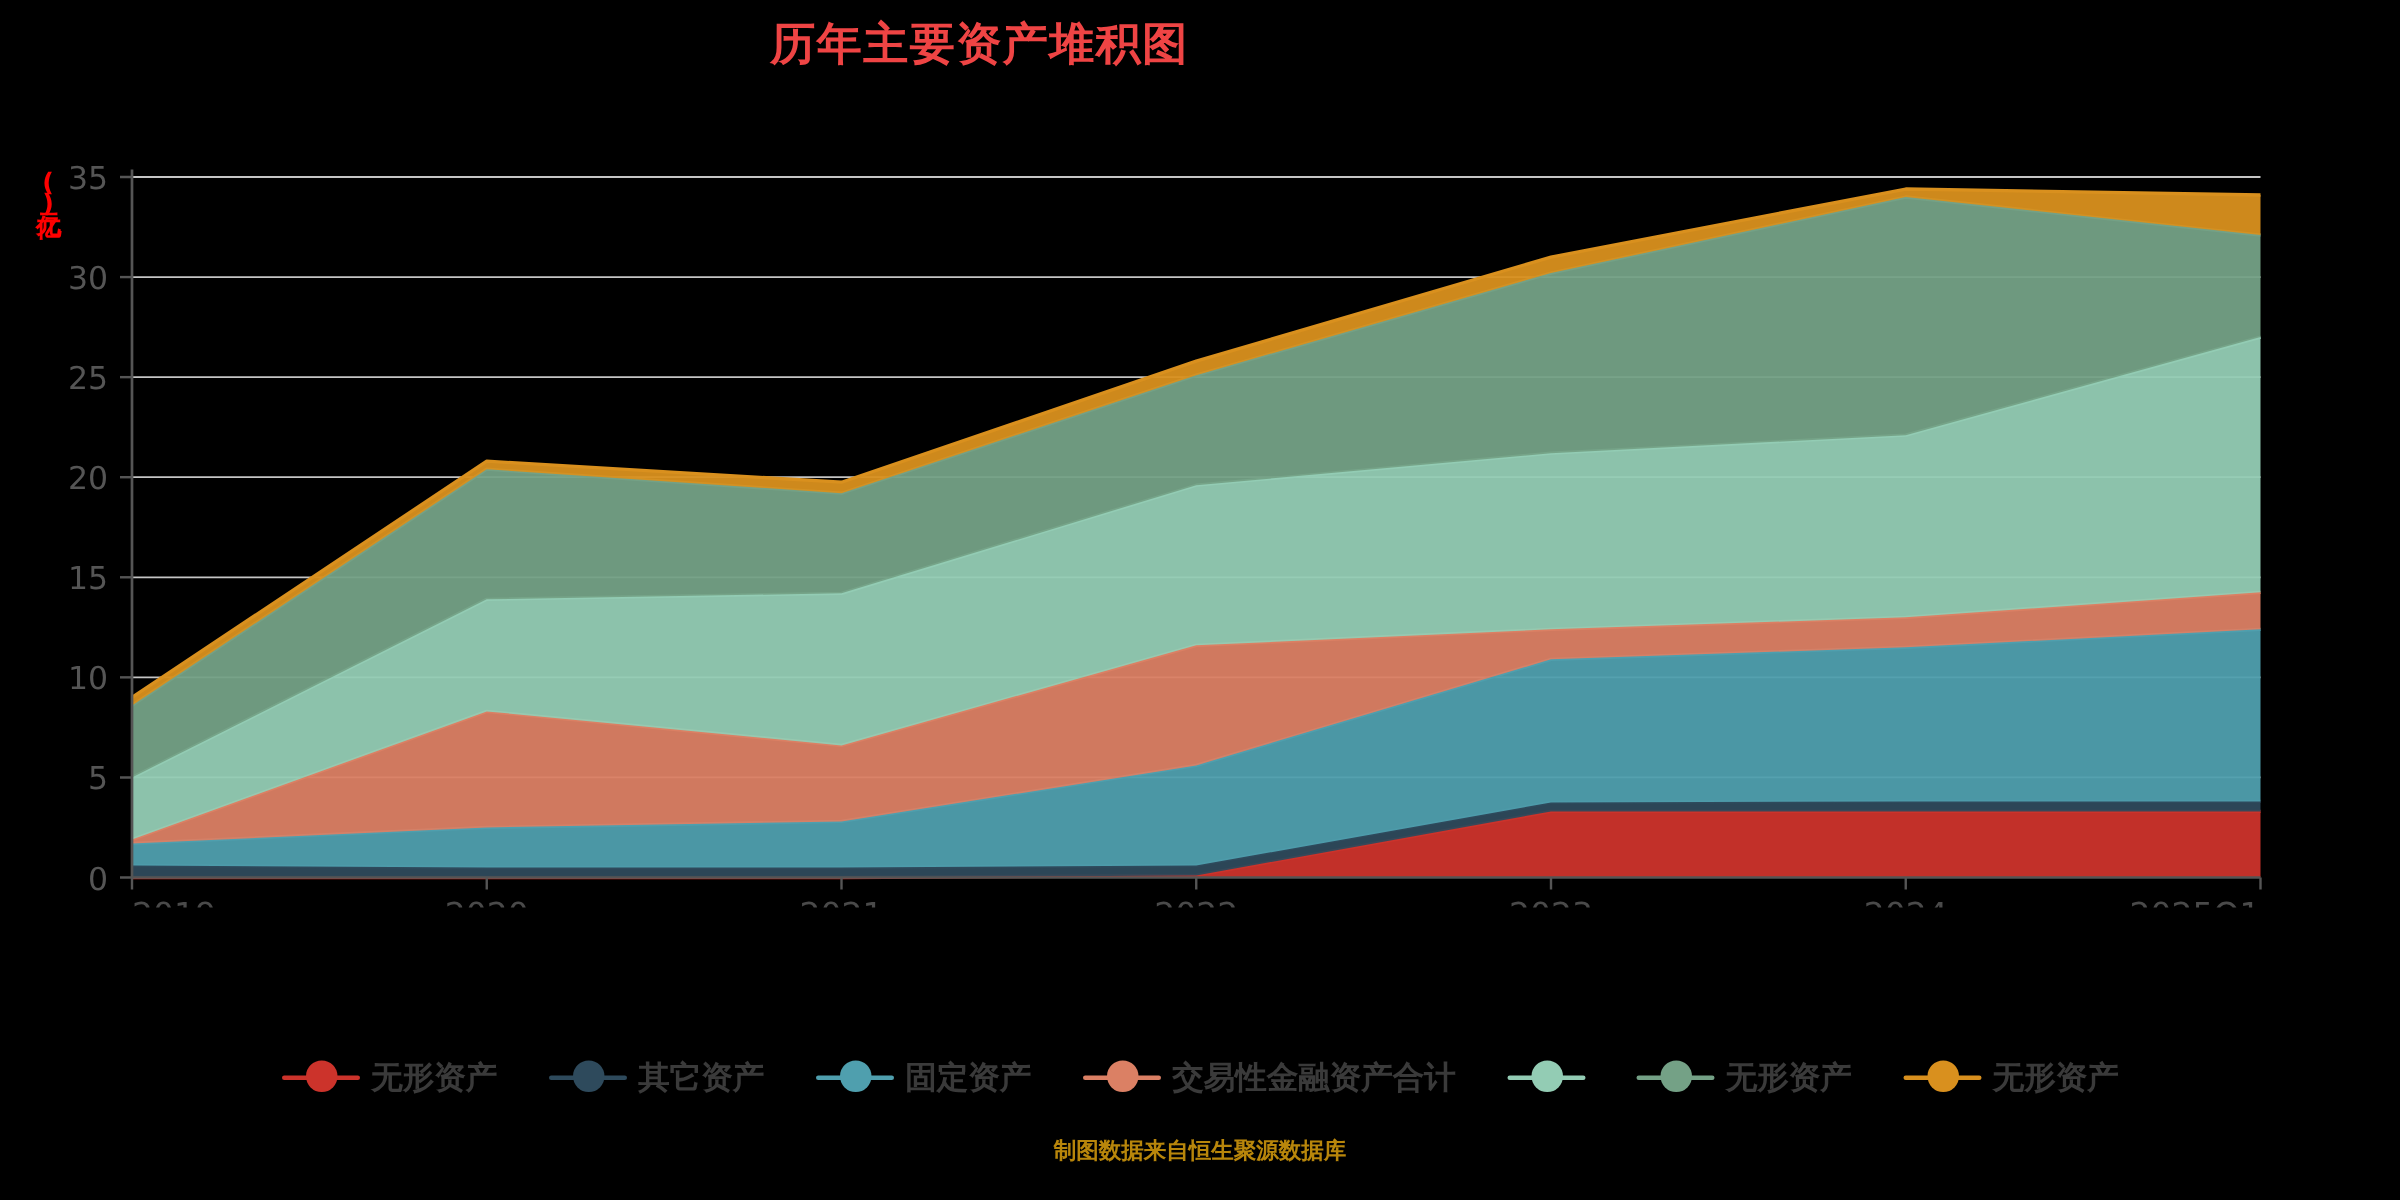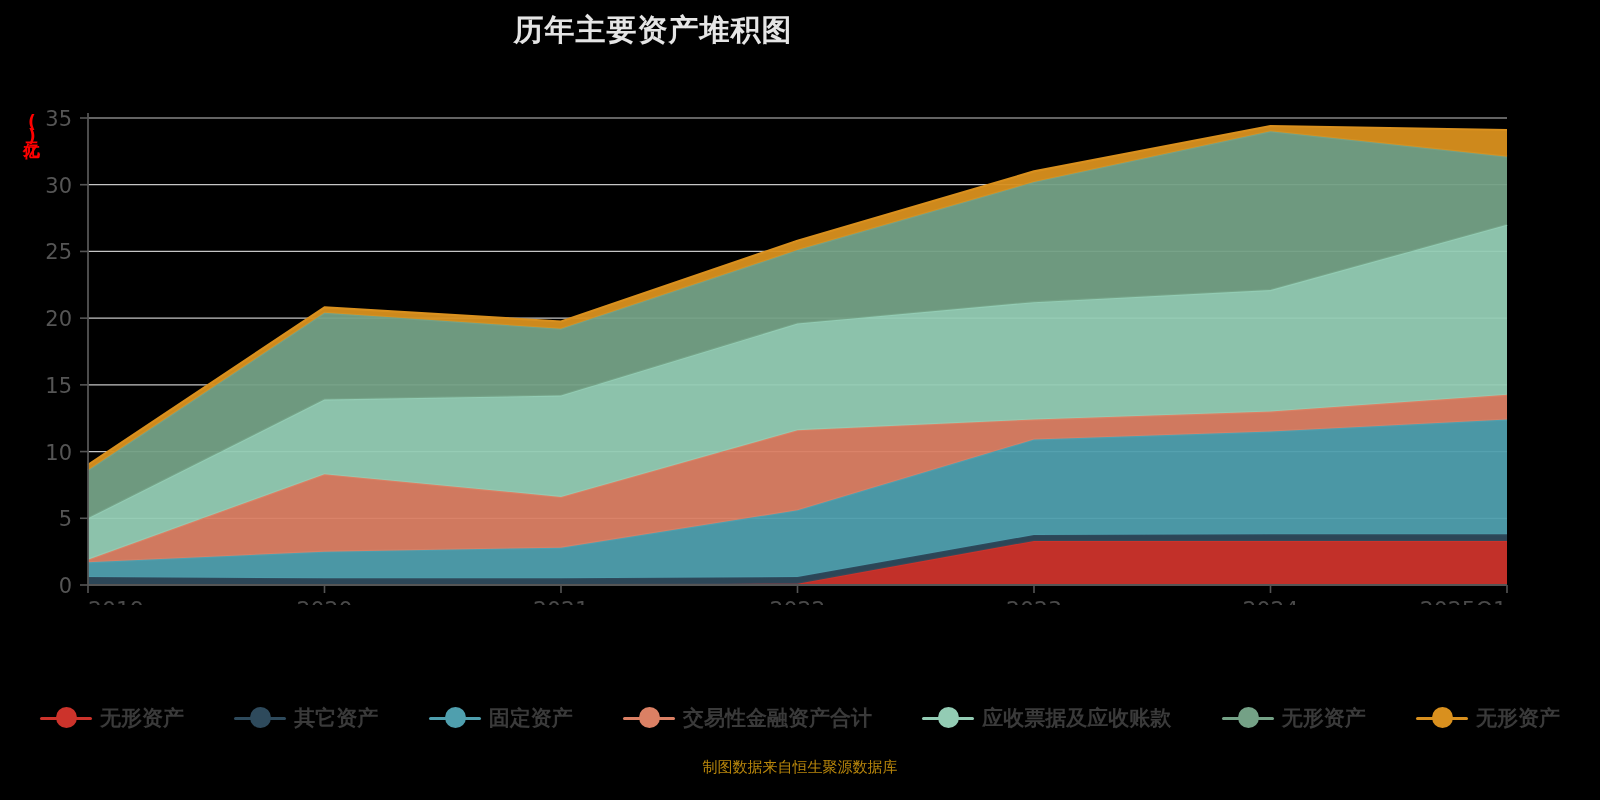--- a/index.html
+++ b/index.html
@@ -16,21 +16,21 @@
     width: 1600px; height: 800px;
     background: #000000;
   }
   
   #chart-title {
     position: absolute;
     top: 10px; left: 0; width: 1306px;
     text-align: center;
     font-size: 30px;
     font-weight: bold;
-    color: #e5e5e5;
+    color: #ef4444;
     letter-spacing: 1px;
     line-height: 40px;
   }
   
   #plot-wrap {
     position: absolute;
     left: 0; top: 95px;
     width: 1600px; height: 510px;
   }
   #plot-svg { display: block; }
@@ -48,21 +48,21 @@
     line-height: 20px;
     white-space: nowrap;
   }
   
   #legend {
     position: absolute;
     left: 0; top: 695px;
     width: 1600px; height: 46px;
     display: flex;
     align-items: center;
-    justify-content: space-between;
+    justify-content: center;
     gap: 34px;
     padding: 0 40px;
   }
   .legend-item {
     display: flex;
     align-items: center;
     gap: 0px;
     white-space: nowrap;
   }
   .legend-marker {
@@ -89,21 +89,21 @@
     margin-left: 8px;
     letter-spacing: 0px;
   }
   
   #footer-note {
     position: absolute;
     left: 0; top: 758px;
     width: 1600px;
     text-align: center;
     font-size: 15px;
-    font-weight: normal;
+    font-weight: bold;
     color: #b8860b;
     letter-spacing: 0px;
   }
   .tick-label-y {
     font-size: 21px;
     fill: #555555;
   }
   .tick-label-x {
     font-size: 22px;
     fill: #4a4a4a;
@@ -214,21 +214,20 @@
           <span class="lg-line" style="background: rgb(219, 128, 100);"></span>
           <span class="lg-dot" style="background: rgb(219, 128, 100);"></span>
         </span>
         <span class="legend-label">交易性金融资产合计</span>
       </div>
       <div class="legend-item">
         <span class="legend-marker">
           <span class="lg-line" style="background: rgb(147, 204, 180);"></span>
           <span class="lg-dot" style="background: rgb(147, 204, 180);"></span>
         </span>
-        <span class="legend-label">应收票据及应收账款</span>
       </div>
       <div class="legend-item">
         <span class="legend-marker">
           <span class="lg-line" style="background: rgb(116, 161, 134);"></span>
           <span class="lg-dot" style="background: rgb(116, 161, 134);"></span>
         </span>
         <span class="legend-label">无形资产</span>
       </div>
       <div class="legend-item">
         <span class="legend-marker">

